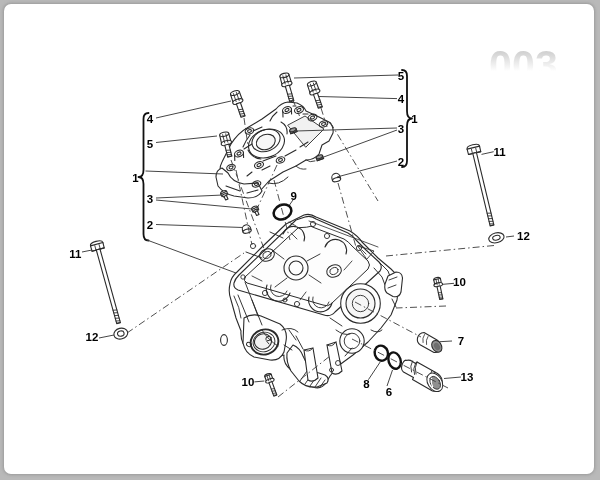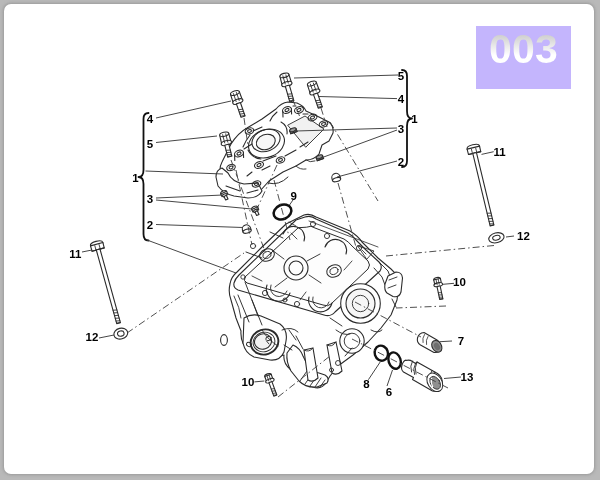--- a/index.html
+++ b/index.html
@@ -1,18 +1,18 @@
 <!DOCTYPE html>
 <html><head>
 <meta charset="utf-8">
 <style>
   html,body{margin:0;padding:0;}
   body{width:600px;height:480px;overflow:hidden;background:#b9b9b9;font-family:"Liberation Sans",sans-serif;}
   #page{position:absolute;left:4px;top:4px;width:590px;height:470px;background:#ffffff;border-radius:7px;box-shadow:0 0 3px 1px rgba(130,130,130,.55);}
-  #badge{position:absolute;left:476px;top:26px;width:95px;height:63px;background:#c4b5fd;display:flex;align-items:flex-start;justify-content:center;}
+  #badge{position:absolute;left:476px;top:26px;width:95px;height:63px;background:#ffffff;display:flex;align-items:flex-end;justify-content:center;}
   #badge span{font-weight:bold;font-size:41px;letter-spacing:0.2px;background:linear-gradient(#b9b9b9,#ffffff 62%);-webkit-background-clip:text;background-clip:text;color:transparent;}
   svg{position:absolute;left:0;top:0;}
 </style>
 </head>
 <body>
 <div id="page"></div>
 <div id="badge">
     <span>003</span>
   </div>
 <svg width="600" height="480" viewBox="0 0 600 480">

